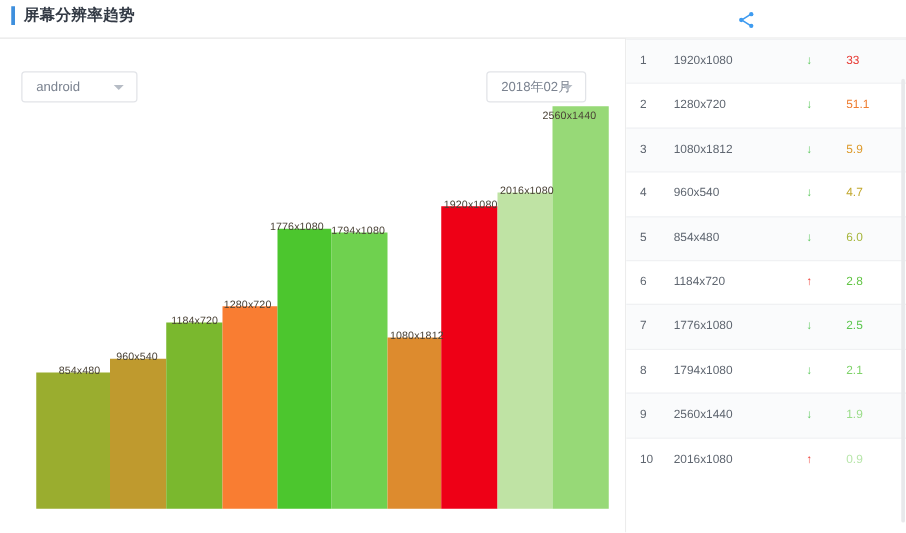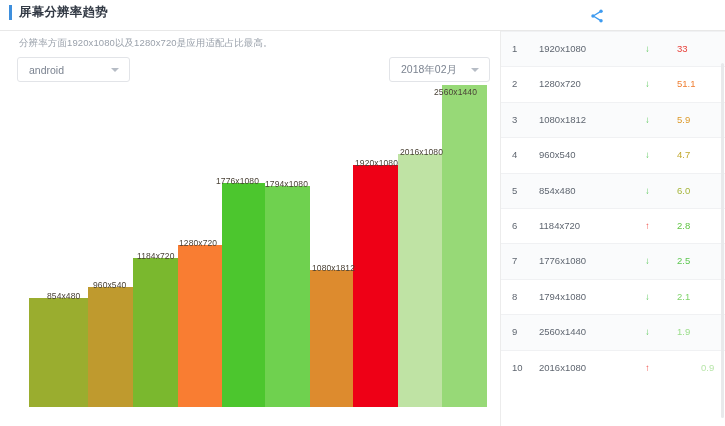--- a/index.html
+++ b/index.html
@@ -43,22 +43,22 @@
   .select .val {
     position: absolute; left: 11px; top: 50%; transform: translateY(-50%);
     font-size: 10.5px; color: #7b8390; white-space: nowrap;
   }
   .select .caret {
     position: absolute; right: 10px; top: 50%; margin-top: -2px;
     width: 0; height: 0;
     border-left: 4px solid transparent; border-right: 4px solid transparent;
     border-top: 4px solid #b6bcc5;
   }
-  #sel-platform { left: 17px; top: 57px; width: 113px; }
-  #sel-month    { left: 389px; top: 57px; width: 101px; }
+  #sel-platform { left: 17px; top: 57px; width: 93px; }
+  #sel-month    { left: 389px; top: 57px; width: 80px; }
 
   
   .chart { position: absolute; left: 0; top: 80px; width: 500px; height: 346px; overflow: hidden; }
   .bar { position: absolute; bottom: 19px; }
   .bar-label {
     position: absolute; white-space: nowrap;
     font-size: 8.5px; color: #4a4236; letter-spacing: .1px;
   }
 
   
@@ -107,21 +107,20 @@
     <svg class="share-icon" viewBox="0 0 24 24" fill="none" stroke="#3e9bf0" stroke-width="2" stroke-linecap="round" stroke-linejoin="round">
       <circle cx="18" cy="5" r="2.6" fill="#3e9bf0" stroke="none"></circle>
       <circle cx="6" cy="12" r="2.6" fill="#3e9bf0" stroke="none"></circle>
       <circle cx="18" cy="19" r="2.6" fill="#3e9bf0" stroke="none"></circle>
       <line x1="8.2" y1="10.9" x2="15.8" y2="6.1"></line>
       <line x1="8.2" y1="13.1" x2="15.8" y2="17.9"></line>
     </svg>
   </div>
   <div class="hr-top"></div>
 
-  <div class="subtitle">分辨率方面1920x1080以及1280x720是应用适配占比最高。</div>
 
   <div class="select" id="sel-platform">
     <span class="val">android</span>
     <span class="caret"></span>
   </div>
   <div class="select" id="sel-month">
     <span class="val">2018年02月</span>
     <span class="caret"></span>
   </div>
 
@@ -203,19 +202,19 @@
         <div class="tr odd">
           <div class="td c-rank">9</div>
           <div class="td c-res">2560x1440</div>
           <div class="td c-tr" style="color: rgb(95, 201, 95);">↓</div>
           <div class="td c-pct" style="color: rgb(155, 221, 138);">1.9</div>
         </div>
         <div class="tr">
           <div class="td c-rank">10</div>
           <div class="td c-res">2016x1080</div>
           <div class="td c-tr" style="color: rgb(240, 83, 76);">↑</div>
-          <div class="td c-pct" style="color: rgb(184, 230, 170); margin-left: 24px;">0.9</div>
+          <div class="td c-pct" style="color: rgb(184, 230, 170);">0.9</div>
         </div>
       </div>
     <div class="scroll-track"></div>
   </div>
 
 </div>
 
 </body></html>

